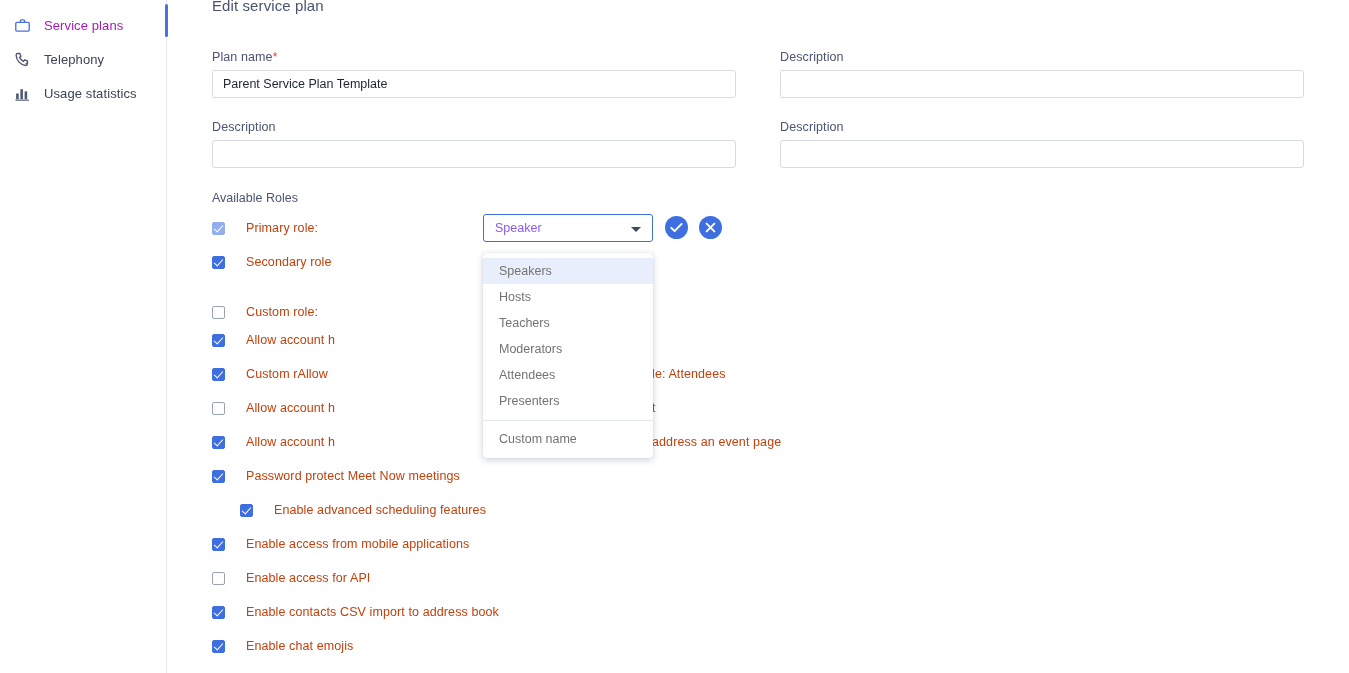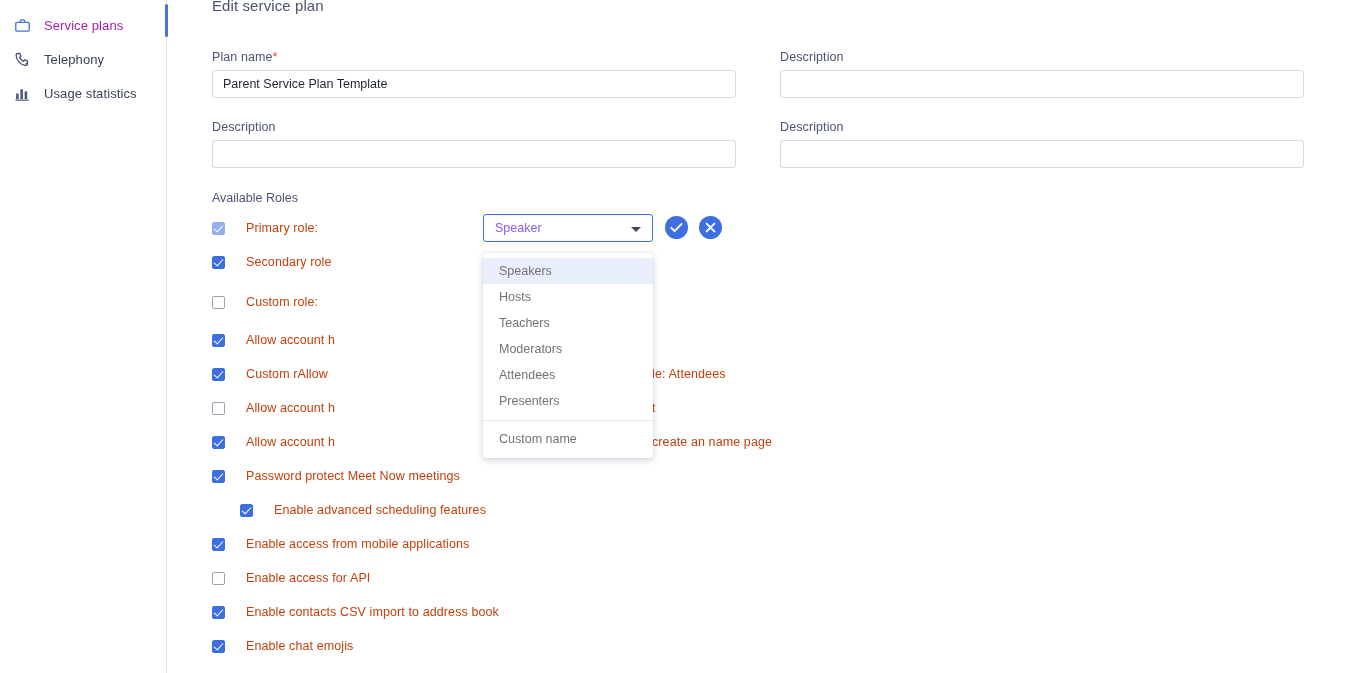--- a/index.html
+++ b/index.html
@@ -162,21 +162,21 @@
     <div class="cb-row" style="top:218px">
       <span class="cbox on dim"></span>
       <span class="cb-lbl">Primary role:</span>
     </div>
 
     <div class="cb-row" style="top:252px">
       <span class="cbox on"></span>
       <span class="cb-lbl">Secondary role</span>
     </div>
 
-    <div class="cb-row" style="top:292px">
+    <div class="cb-row" style="top:302px">
       <span class="cbox off"></span>
       <span class="cb-lbl">Custom role:</span>
     </div>
 
     <div id="option-rows">
         <div class="cb-row" style="top: 330px;">
           <span class="cbox on"></span>
           <span class="cb-lbl">Allow account h</span>
         </div>
         <div class="cb-row" style="top: 364px;">
@@ -185,21 +185,21 @@
           <span class="cb-lbl" style="position: absolute; left: 440px; margin-left: 0px;">le: Attendees</span>
         </div>
         <div class="cb-row" style="top: 398px;">
           <span class="cbox off"></span>
           <span class="cb-lbl">Allow account h</span>
           <span class="cb-lbl" style="position: absolute; left: 440px; margin-left: 0px;">t</span>
         </div>
         <div class="cb-row" style="top: 432px;">
           <span class="cbox on"></span>
           <span class="cb-lbl">Allow account h</span>
-          <span class="cb-lbl" style="position: absolute; left: 440px; margin-left: 0px;">create an name page</span>
+          <span class="cb-lbl" style="position: absolute; left: 440px; margin-left: 0px;">address an event page</span>
         </div>
         <div class="cb-row" style="top: 466px;">
           <span class="cbox on"></span>
           <span class="cb-lbl">Password protect Meet Now meetings</span>
         </div>
         <div class="cb-row" style="top: 500px; padding-left: 28px;">
           <span class="cbox on"></span>
           <span class="cb-lbl">Enable advanced scheduling features</span>
         </div>
         <div class="cb-row" style="top: 534px;">

